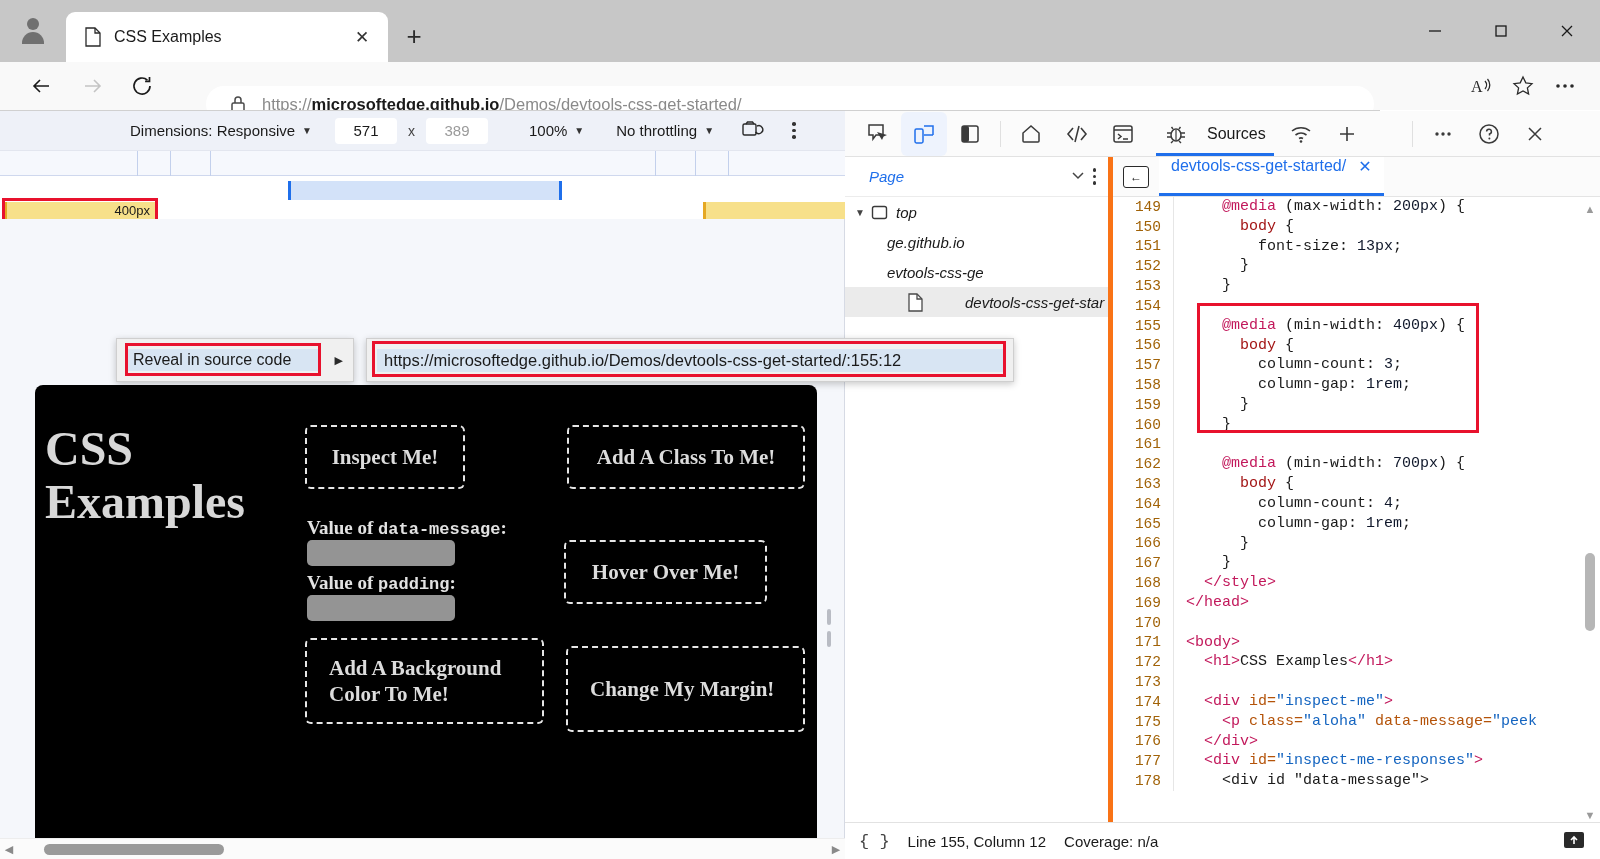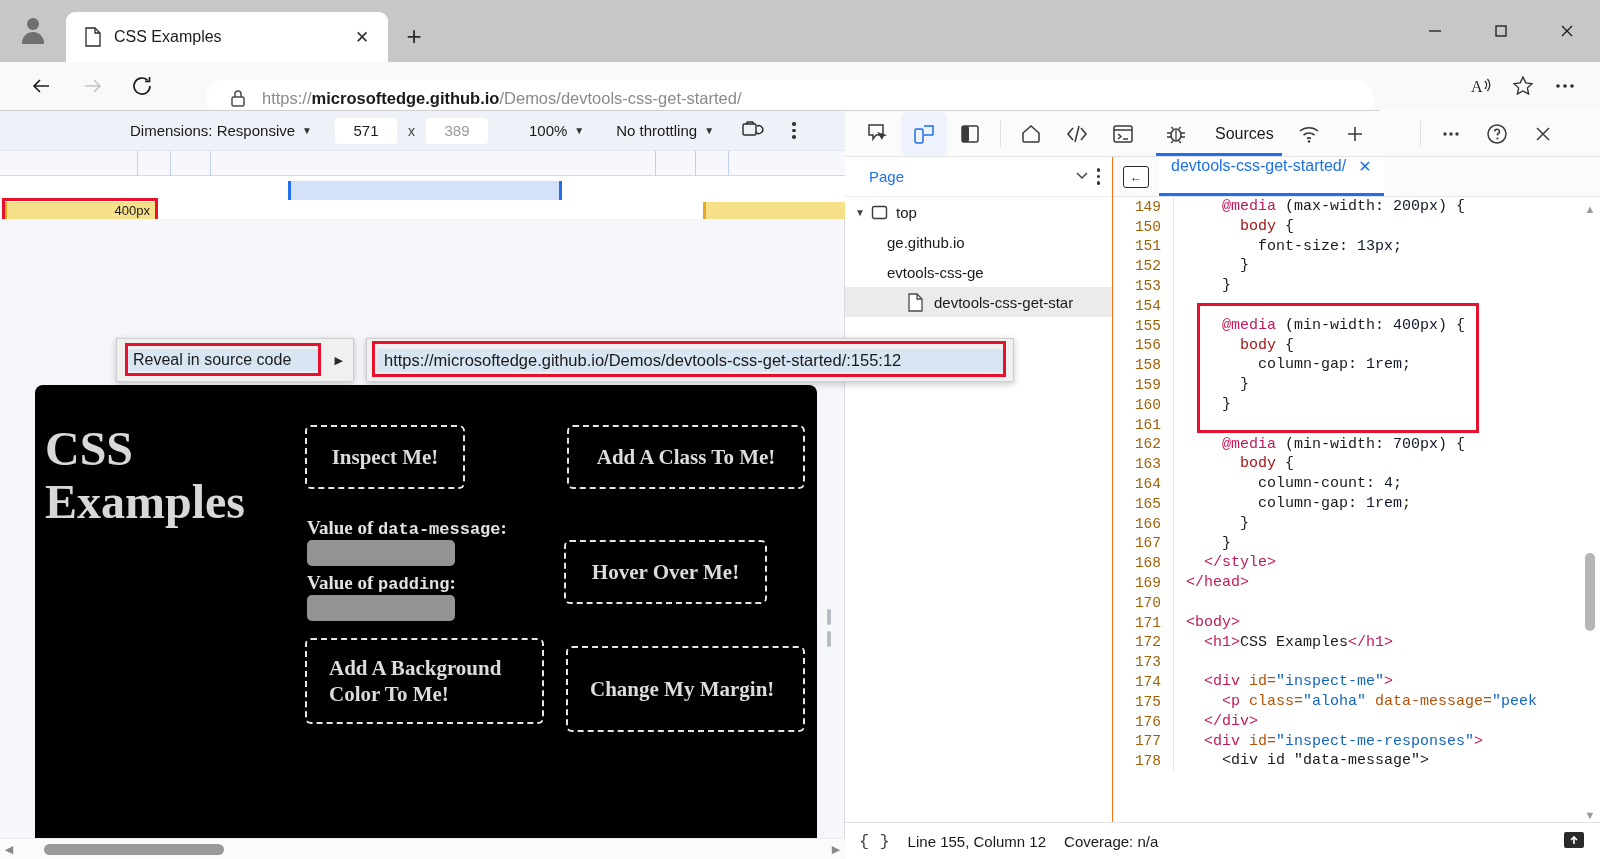--- a/index.html
+++ b/index.html
@@ -59,21 +59,21 @@
   .addrbar {
     position: absolute; left: 0; top: 62px; width: 1600px; height: 48px;
     background: #f9f9f9; display: flex; align-items: center;
   }
   .navbtn {
     width: 40px; height: 40px; margin-left: 10px; border-radius: 6px;
     display: flex; align-items: center; justify-content: center;
   }
   .navbtn.back { margin-left: 22px; }
   .omnibox {
-    position: absolute; left: 206px; top: 18px; width: 1168px; height: 36px;
+    position: absolute; left: 206px; top: 24px; width: 1168px; height: 36px;
     background: #ffffff; border-radius: 18px; display: flex; align-items: center;
     padding: 0 12px;
   }
   .lock-icon { width: 24px; height: 24px; margin: 0 12px 0 8px; flex: 0 0 auto; }
   .url-text { font-size: 16.5px; color: #8a8a8a; white-space: nowrap; }
   .url-text b { color: #1a1a1a; font-weight: 600; }
   .addr-right { position: absolute; right: 14px; top: 4px; display: flex; align-items: center; }
   .addr-right .ai { width: 42px; height: 40px; display: flex; align-items: center; justify-content: center; }
 
   
@@ -185,45 +185,45 @@
     position: absolute; left: 0; top: 0; width: 755px; height: 46px;
     background: #fbfbfb; border-bottom: 1px solid #e2e2e2;
     display: flex; align-items: center;
   }
   .dt-ic {
     width: 46px; height: 44px; display: flex; align-items: center; justify-content: center;
   }
   .dt-ic.active-blue { background: #eef3fd; border-radius: 6px; }
   .vsep { width: 1px; height: 26px; background: #e0e0e0; margin: 0 7px; }
   .panel-tab {
-    height: 44px; display: flex; align-items: center; gap: 27px; padding: 0 12px;
+    height: 44px; display: flex; align-items: center; gap: 19px; padding: 0 12px;
     font-size: 16px; color: #1a1a1a; position: relative;
   }
   .panel-tab.selected::after {
     content: ""; position: absolute; left: 4px; right: 4px; bottom: 0;
     height: 3px; background: #1f6feb;
   }
 
   
   .navigator {
     position: absolute; left: 0; top: 46px; width: 268px; height: 703px;
-    background: #ffffff; border-right: 1px solid #f97316;
+    background: #ffffff; border-right: 5px solid #f97316; font-style: italic;
   }
   .nav-head {
     height: 40px; display: flex; align-items: center; border-bottom: 1px solid #ececec;
   }
   .nav-tab {
     background: #ffffff; font-size: 15px; color: #1f6feb; padding: 4px 12px;
     margin-left: 12px; border-radius: 3px; position: relative;
   }
   .nav-head-right { margin-left: auto; display: flex; align-items: center; gap: 6px; padding-right: 12px; }
   .tree-row { display: flex; align-items: center; height: 30px; padding-left: 10px; font-size: 15px; color: #1a1a1a; }
   .tri { width: 14px; font-size: 10px; color: #444; }
   .tree-row.indent1 { padding-left: 42px; }
-  .tree-row.indent2 { padding-left: 62px; }
+  .tree-row.indent2 { padding-left: 62px; gap: 31px; }
   .tree-row.selected { background: #ebebeb; }
 
   
   .editor {
     position: absolute; left: 268px; top: 46px; width: 487px; height: 703px;
     background: #ffffff;
   }
   .ed-tabs {
     height: 40px; border-bottom: 1px solid #e4e4e4; display: flex; align-items: center;
     background: #fbfbfb;
@@ -612,20 +612,21 @@
         <div class="code-area">
           <div id="code-lines">
               <div class="code-line"><span class="ln">149</span><span class="code-text"><span>    </span><span class="t-at">@media</span><span> (max-width: </span><span class="t-num">200px</span><span>) {</span></span></div>
               <div class="code-line"><span class="ln">150</span><span class="code-text"><span>      </span><span class="t-sel">body</span><span> {</span></span></div>
               <div class="code-line"><span class="ln">151</span><span class="code-text"><span>        font-size: </span><span class="t-num">13px</span><span>;</span></span></div>
               <div class="code-line"><span class="ln">152</span><span class="code-text"><span>      }</span></span></div>
               <div class="code-line"><span class="ln">153</span><span class="code-text"><span>    }</span></span></div>
               <div class="code-line"><span class="ln">154</span><span class="code-text"><span></span></span></div>
               <div class="code-line"><span class="ln">155</span><span class="code-text"><span>    </span><span class="t-at">@media</span><span> (min-width: </span><span class="t-num">400px</span><span>) {</span></span></div>
               <div class="code-line"><span class="ln">156</span><span class="code-text"><span>      </span><span class="t-sel">body</span><span> {</span></span></div>
+              <div class="code-line"><span class="ln">157</span><span class="code-text"><span>        column-count: </span><span class="t-num">3</span><span>;</span></span></div>
               <div class="code-line"><span class="ln">158</span><span class="code-text"><span>        column-gap: </span><span class="t-num">1rem</span><span>;</span></span></div>
               <div class="code-line"><span class="ln">159</span><span class="code-text"><span>      }</span></span></div>
               <div class="code-line"><span class="ln">160</span><span class="code-text"><span>    }</span></span></div>
               <div class="code-line"><span class="ln">161</span><span class="code-text"><span></span></span></div>
               <div class="code-line"><span class="ln">162</span><span class="code-text"><span>    </span><span class="t-at">@media</span><span> (min-width: </span><span class="t-num">700px</span><span>) {</span></span></div>
               <div class="code-line"><span class="ln">163</span><span class="code-text"><span>      </span><span class="t-sel">body</span><span> {</span></span></div>
               <div class="code-line"><span class="ln">164</span><span class="code-text"><span>        column-count: </span><span class="t-num">4</span><span>;</span></span></div>
               <div class="code-line"><span class="ln">165</span><span class="code-text"><span>        column-gap: </span><span class="t-num">1rem</span><span>;</span></span></div>
               <div class="code-line"><span class="ln">166</span><span class="code-text"><span>      }</span></span></div>
               <div class="code-line"><span class="ln">167</span><span class="code-text"><span>    }</span></span></div>

